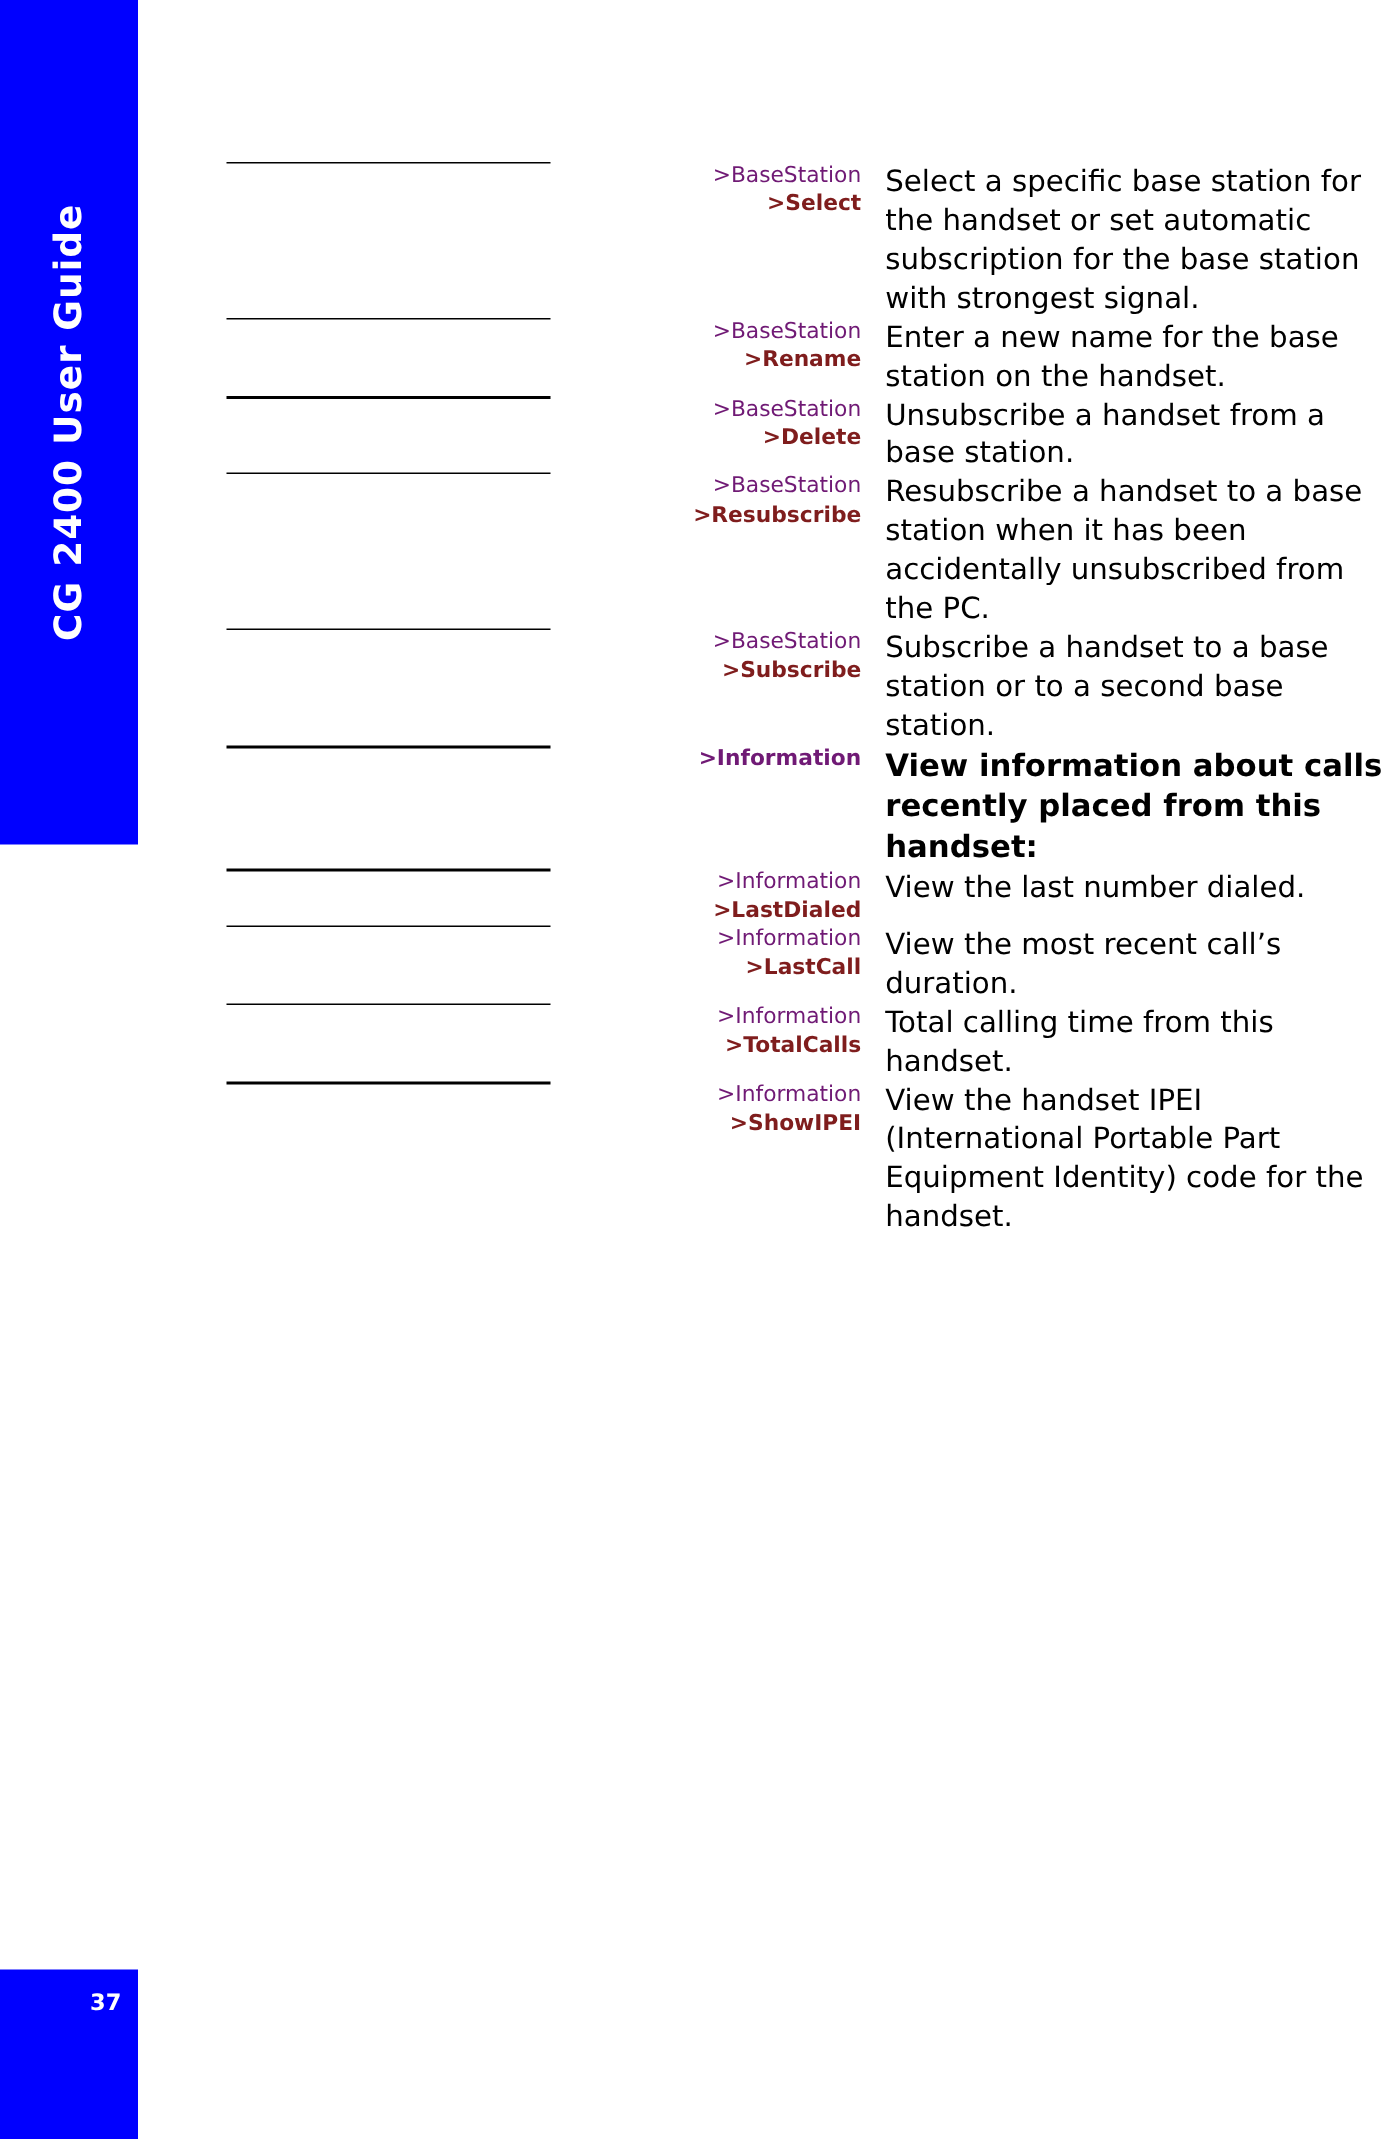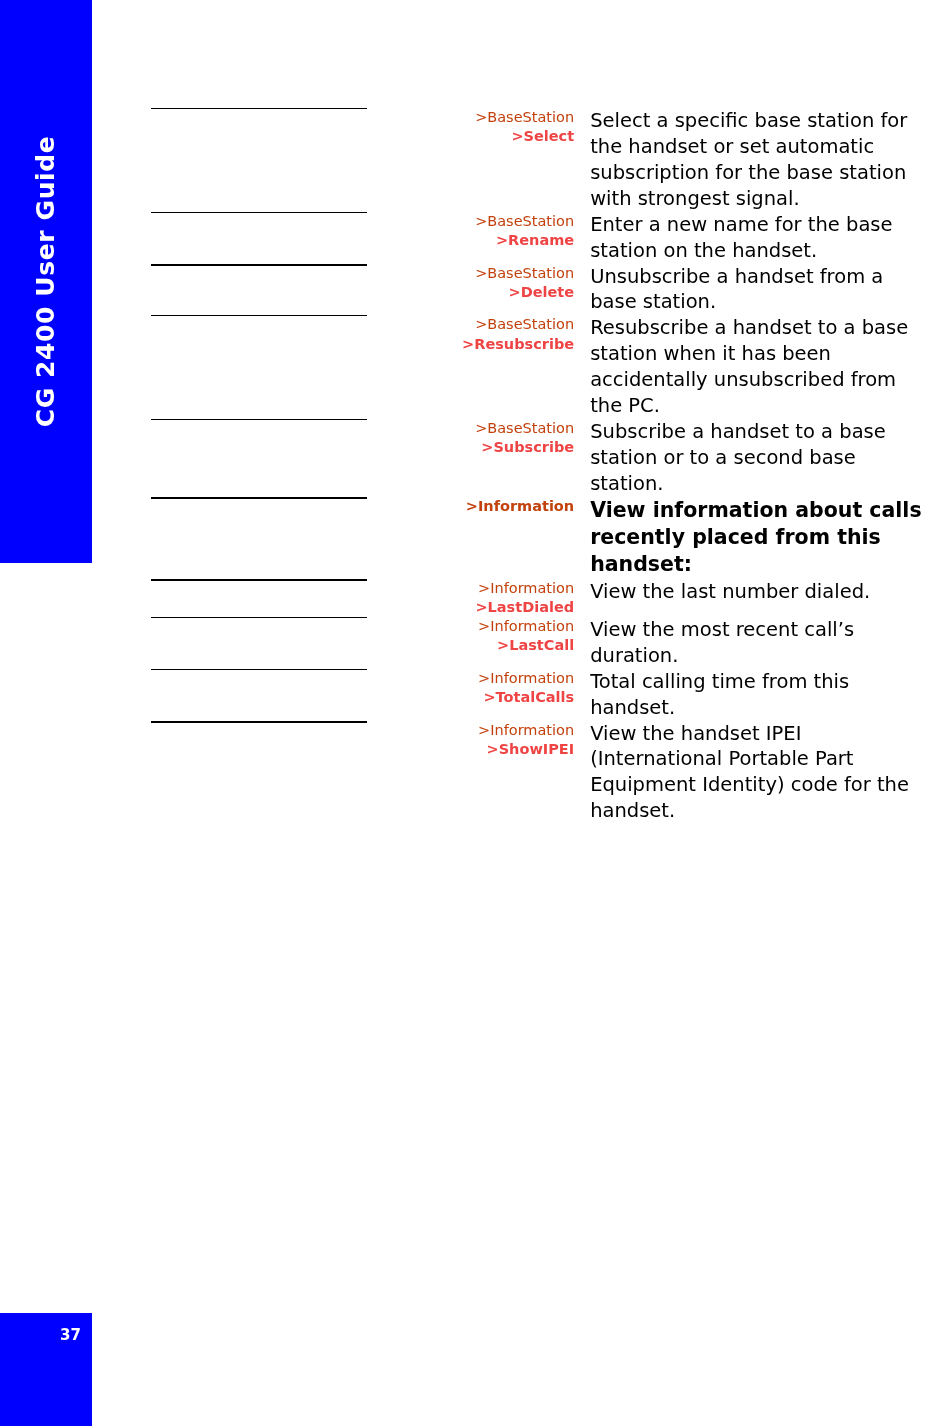--- a/index.html
+++ b/index.html
@@ -92,28 +92,28 @@
     flex: 0 0 207px;
     text-align: right;
     padding-right: 0px;
     box-sizing: border-box;
     line-height: 1.32;
   }
   .col-left .l1 {
     display: block;
     font-size: 14.5px;
     font-weight: normal;
-    color: #c2410c;
+    color: #701a75;
     white-space: nowrap;
   }
   .col-left .l2 {
     display: block;
     font-size: 14.5px;
     font-weight: bold;
-    color: #ef4444;
+    color: #7f1d1d;
     white-space: nowrap;
   }
   .col-right {
     flex: 1 1 auto;
     padding-left: 16px;
     box-sizing: border-box;
     font-size: 19.5px;
     line-height: 1.33;
     color: #000000;
   }

